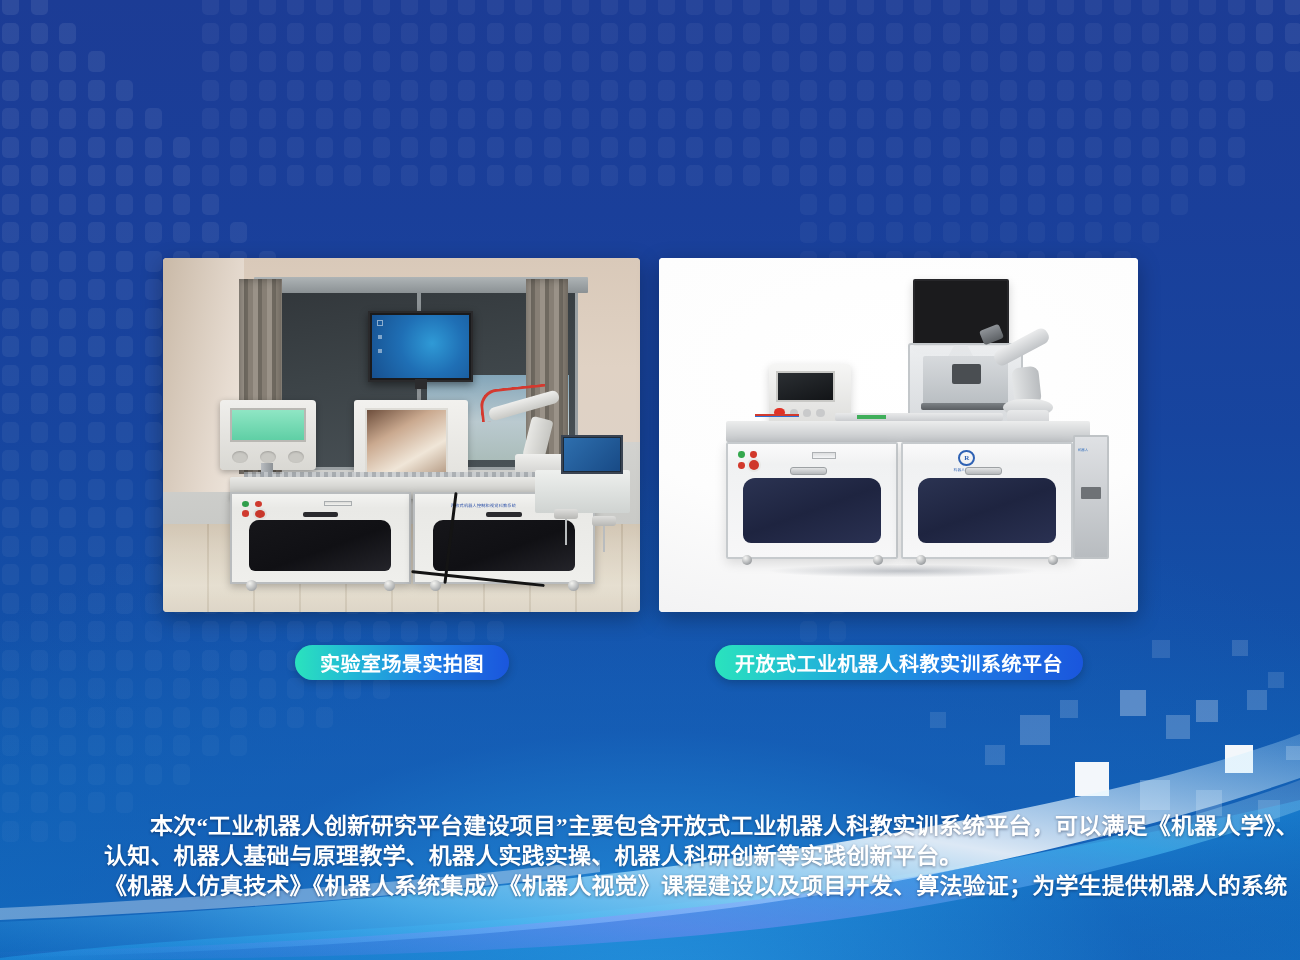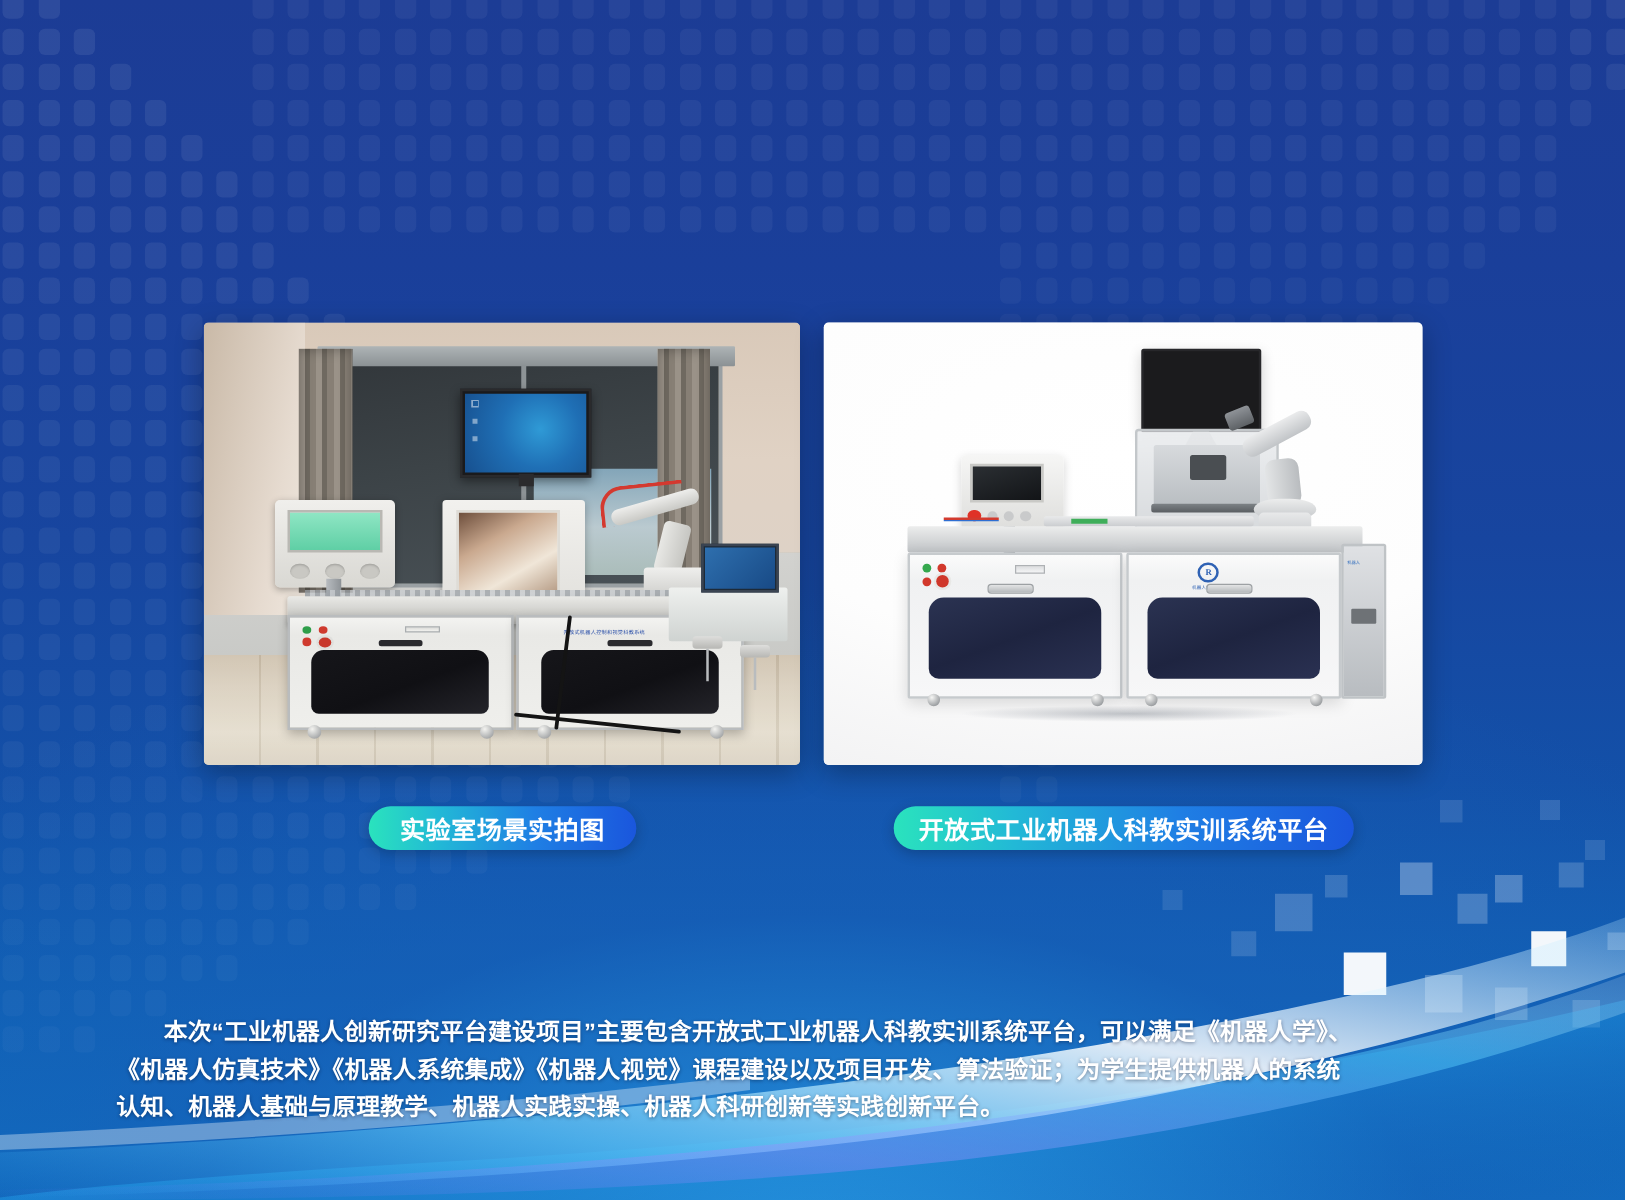--- a/index.html
+++ b/index.html
@@ -229,24 +229,24 @@
 
   
   .pill{position:absolute;height:35px;border-radius:18px;display:flex;align-items:center;justify-content:center;
     color:#fff;font-size:20px;font-weight:700;letter-spacing:.5px;
     background:linear-gradient(90deg,#2ae3bd 0%,#22b9d6 26%,#1f7fe4 62%,#1a56dd 100%);
     box-shadow:0 3px 10px rgba(0,0,0,.22);white-space:nowrap;}
   #pill-left{left:295px;top:645px;width:214px;}
   #pill-right{left:715px;top:645px;width:368px;}
 
   
-  .para{position:absolute;left:93px;top:812px;width:1120px;
-    color:#fff;font-size:19px;line-height:30px;font-weight:700;
+  .para{position:absolute;left:104px;top:812px;width:1120px;
+    color:#fff;font-size:23px;line-height:30px;font-weight:700;
     text-align:justify;text-indent:2em;letter-spacing:.2px;
-    text-shadow:0 1px 3px rgba(0,10,40,.45);}
+    text-shadow:0 1px 3px rgba(0,10,40,.45);font-family:Liberation Serif, serif;}
   .para .ln{display:block;white-space:nowrap;}
   .para .ln.first{text-indent:2em;}
   .para .ln.rest{text-indent:0;}
 </style>
 </head>
 <body>
 
 <div class="stage">
 
   <div class="dotgrid" id="dotgrid">
@@ -1156,17 +1156,17 @@
       </div>
       <div class="p-shadow"></div>
     </div>
   </div>
 
   <div class="pill" id="pill-right">开放式工业机器人科教实训系统平台</div>
   <div class="pill" id="pill-left">实验室场景实拍图</div>
 
   <div class="para">
     <span class="ln first">本次“工业机器人创新研究平台建设项目”主要包含开放式工业机器人科教实训系统平台，可以满足《机器人学》、</span>
+    <span class="ln rest">认知、机器人基础与原理教学、机器人实践实操、机器人科研创新等实践创新平台。</span>
     <span class="ln rest">《机器人仿真技术》《机器人系统集成》《机器人视觉》课程建设以及项目开发、算法验证；为学生提供机器人的系统</span>
-    <span class="ln rest">认知、机器人基础与原理教学、机器人实践实操、机器人科研创新等实践创新平台。</span>
   </div>
 
 </div>
 
 </body></html>

